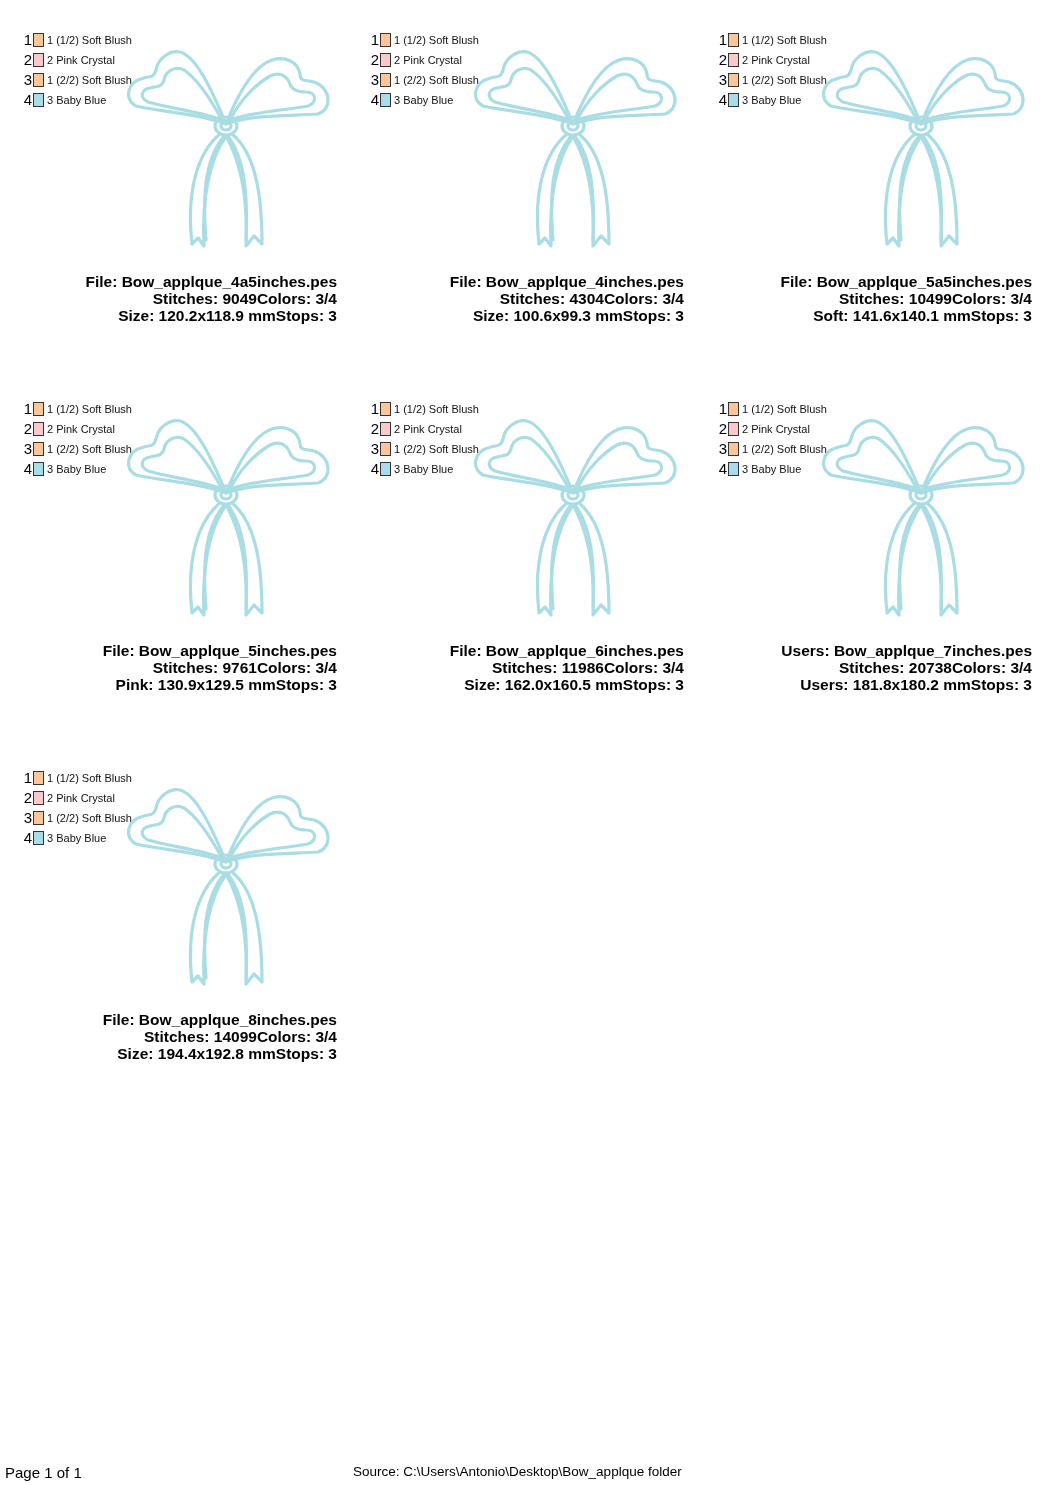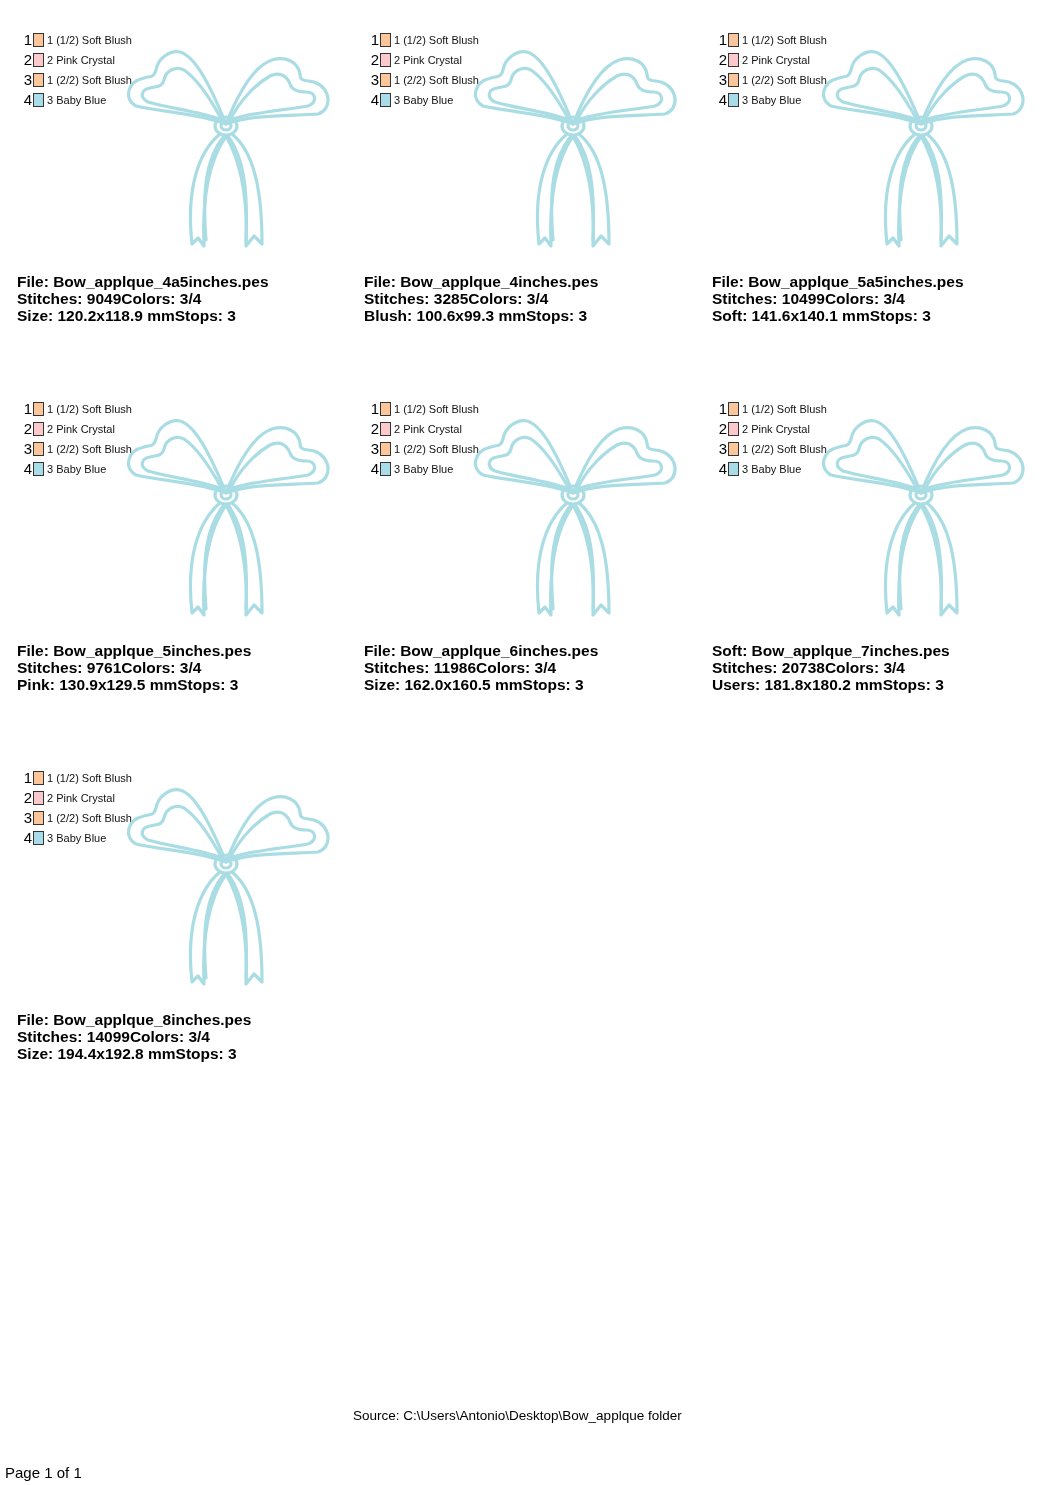--- a/index.html
+++ b/index.html
@@ -5,23 +5,23 @@
     html, body { margin: 0; padding: 0; background: #ffffff; }
     body { width: 1050px; height: 1485px; position: relative; overflow: hidden; font-family: "Liberation Sans", sans-serif; color: #000; }
     .cell { position: absolute; width: 330px; height: 330px; }
     .legend { position: absolute; left: 8px; top: 4px; }
     .legend-row { position: relative; height: 20px; display: flex; align-items: center; }
     .legend-num { width: 12px; font-size: 15px; text-align: right; margin-right: 1px; line-height: 16px; }
     .swatch { width: 11px; height: 14px; border: 1px solid #333; margin-right: 3px; box-sizing: border-box; }
     .legend-label { font-size: 11px; line-height: 12px; color: #111; white-space: nowrap; }
     .bow { position: absolute; left: 110px; top: 14px; width: 210px; height: 216px; }
     .info { position: absolute; left: 5px; top: 247px; width: 320px; font-weight: bold; font-size: 15.5px; line-height: 17px; }
-    .info-row { display: flex; justify-content: flex-start; white-space: nowrap; }
+    .info-row { display: flex; justify-content: flex-end; white-space: nowrap; }
     .footer-page { position: absolute; left: 5px; top: 1464px; font-size: 15px; }
-    .footer-source { position: absolute; left: 353px; top: 1408px; font-size: 13.5px; }
+    .footer-source { position: absolute; left: 353px; top: 1464px; font-size: 13.5px; }
   </style>
 </head>
 <body>
 
 <div id="sheet">
     <div class="cell" style="left: 12px; top: 26px;">
     <div class="legend">
       <div class="legend-row">
         <span class="legend-num">1</span>
         <span class="swatch" style="background: rgb(253, 198, 154);"></span>
@@ -120,25 +120,25 @@
 
         <path d="M110 94 C 132 112, 140 150, 140 204 L 132 196 L 124 206 C 126 160, 120 124, 104 96"></path>
         <path d="M106 96 C 122 118, 126 150, 124 200"></path>
       </g>
     </svg>
     <div class="info">
       <div class="info-row">
         <span>File: Bow_applque_4inches.pes</span>
       </div>
       <div class="info-row">
-        <span>Stitches: 3285</span>
-        <span>Colors: 3/4</span>
-      </div>
-      <div class="info-row">
-        <span>Blush: 100.6x99.3 mm</span>
+        <span>Stitches: 4304</span>
+        <span>Colors: 3/4</span>
+      </div>
+      <div class="info-row">
+        <span>Size: 100.6x99.3 mm</span>
         <span>Stops: 3</span>
       </div>
     </div>
   </div>
     <div class="cell" style="left: 707px; top: 26px;">
     <div class="legend">
       <div class="legend-row">
         <span class="legend-num">1</span>
         <span class="swatch" style="background: rgb(253, 198, 154);"></span>
         <span class="legend-label">1 (1/2) Soft Blush</span>
@@ -349,21 +349,21 @@
 
         <path d="M98 94 C 76 112, 64 150, 70 204 L 76 198 L 82 206 C 80 160, 86 122, 104 96"></path>
         <path d="M102 96 C 84 118, 80 150, 84 200"></path>
 
         <path d="M110 94 C 132 112, 140 150, 140 204 L 132 196 L 124 206 C 126 160, 120 124, 104 96"></path>
         <path d="M106 96 C 122 118, 126 150, 124 200"></path>
       </g>
     </svg>
     <div class="info">
       <div class="info-row">
-        <span>Soft: Bow_applque_7inches.pes</span>
+        <span>Users: Bow_applque_7inches.pes</span>
       </div>
       <div class="info-row">
         <span>Stitches: 20738</span>
         <span>Colors: 3/4</span>
       </div>
       <div class="info-row">
         <span>Users: 181.8x180.2 mm</span>
         <span>Stops: 3</span>
       </div>
     </div>

